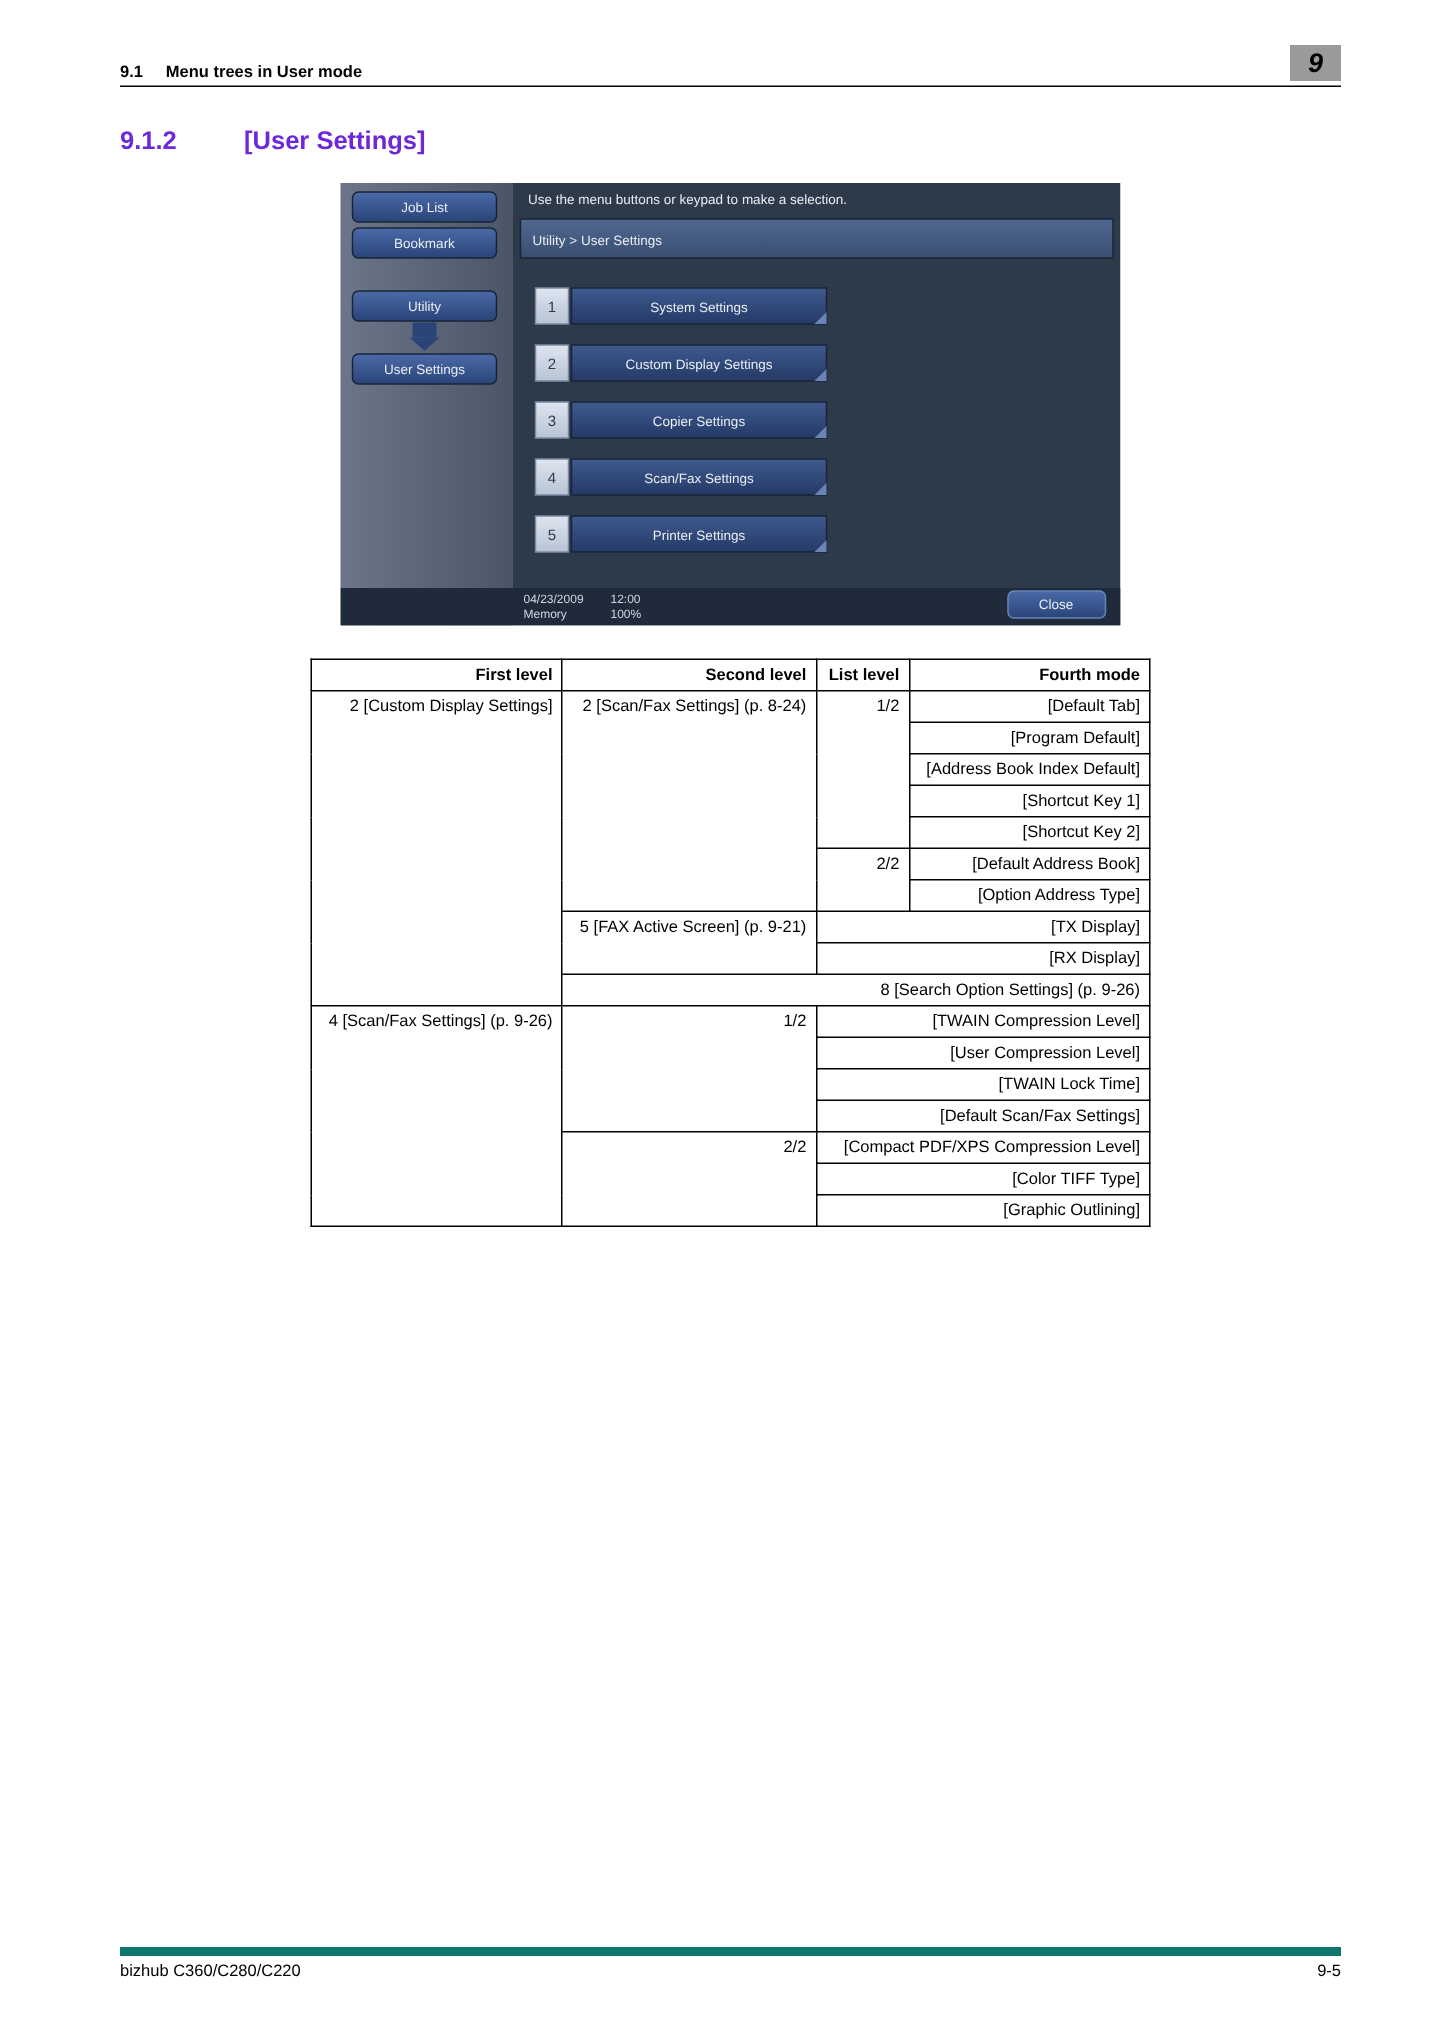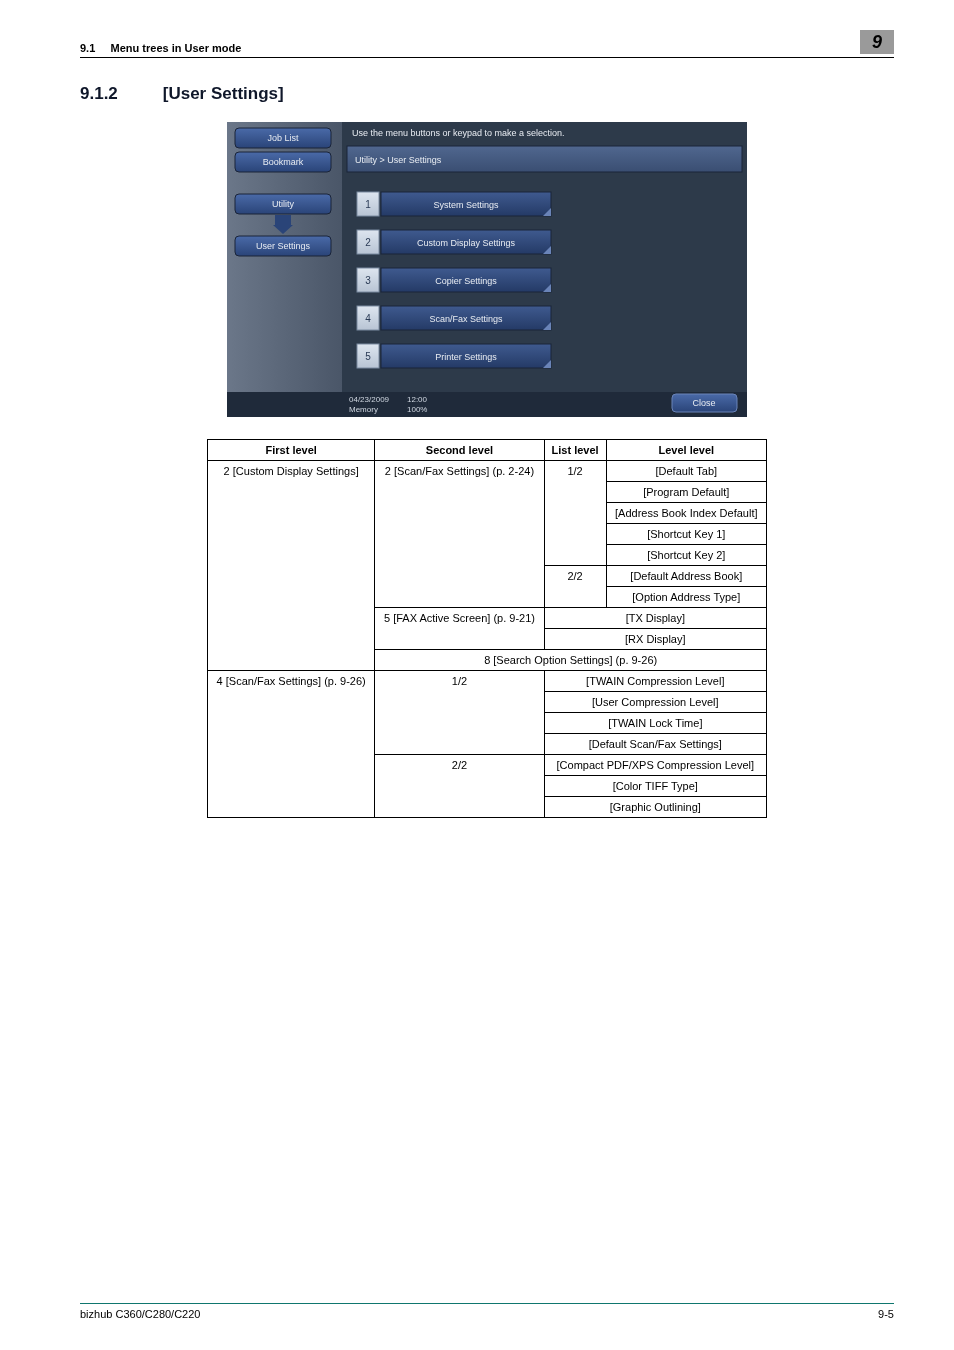--- a/index.html
+++ b/index.html
@@ -36,51 +36,51 @@
     width: 34px;
     height: 24px;
     text-align: center;
     line-height: 24px;
     font-style: italic;
   }
   .section-heading {
     margin-top: 26px;
     font-size: 17px;
     font-weight: bold;
-    color: #0f172a;
+    color: #6d28d9;
   }
   .sec-num { display:inline-block; width:78px; }
   .screenshot-wrap {
     display: flex;
     justify-content: center;
     margin-top: 18px;
   }
   .svg-screenshot { display:block; }
 
   
   .tbl {
     margin: 22px auto 0 auto;
     border-collapse: collapse;
     font-size: 11px;
     width: 560px;
   }
   .tbl th, .tbl td {
     border: 1px solid #000;
     padding: 4px 6px;
-    text-align: center;
+    text-align: right;
     vertical-align: top;
   }
   .tbl th { font-weight: bold; }
 
   .footer {
     position: absolute;
     bottom: 30px;
     left: 80px;
     right: 60px;
-    border-top: 1px solid #0f766e;
+    border-top: 6px solid #0f766e;
     display: flex;
     justify-content: space-between;
     font-size: 11px;
     padding-top: 4px;
   }
 </style>
 </head>
 <body>
 
 <div class="page">
@@ -204,26 +204,26 @@
       </g>
     </svg>
   </div>
 
   <table class="tbl">
     <tbody>
         <tr>
       <th>First level</th>
       <th colspan="2">Second level</th>
       <th colspan="2">List level</th>
-      <th>Level level</th>
+      <th>Fourth mode</th>
     </tr>
 
     <tr>
       <td rowspan="10">2 [Custom Display Settings]</td>
-      <td rowspan="7" colspan="2">2 [Scan/Fax Settings] (p. 2-24)</td>
+      <td rowspan="7" colspan="2">2 [Scan/Fax Settings] (p. 8-24)</td>
       <td rowspan="5">1/2</td>
       <td colspan="2">[Default Tab]</td>
     </tr>
     <tr>
           <td colspan="2">[Program Default]</td>
         </tr>
     <tr>
           <td colspan="2">[Address Book Index Default]</td>
         </tr>
     <tr>

